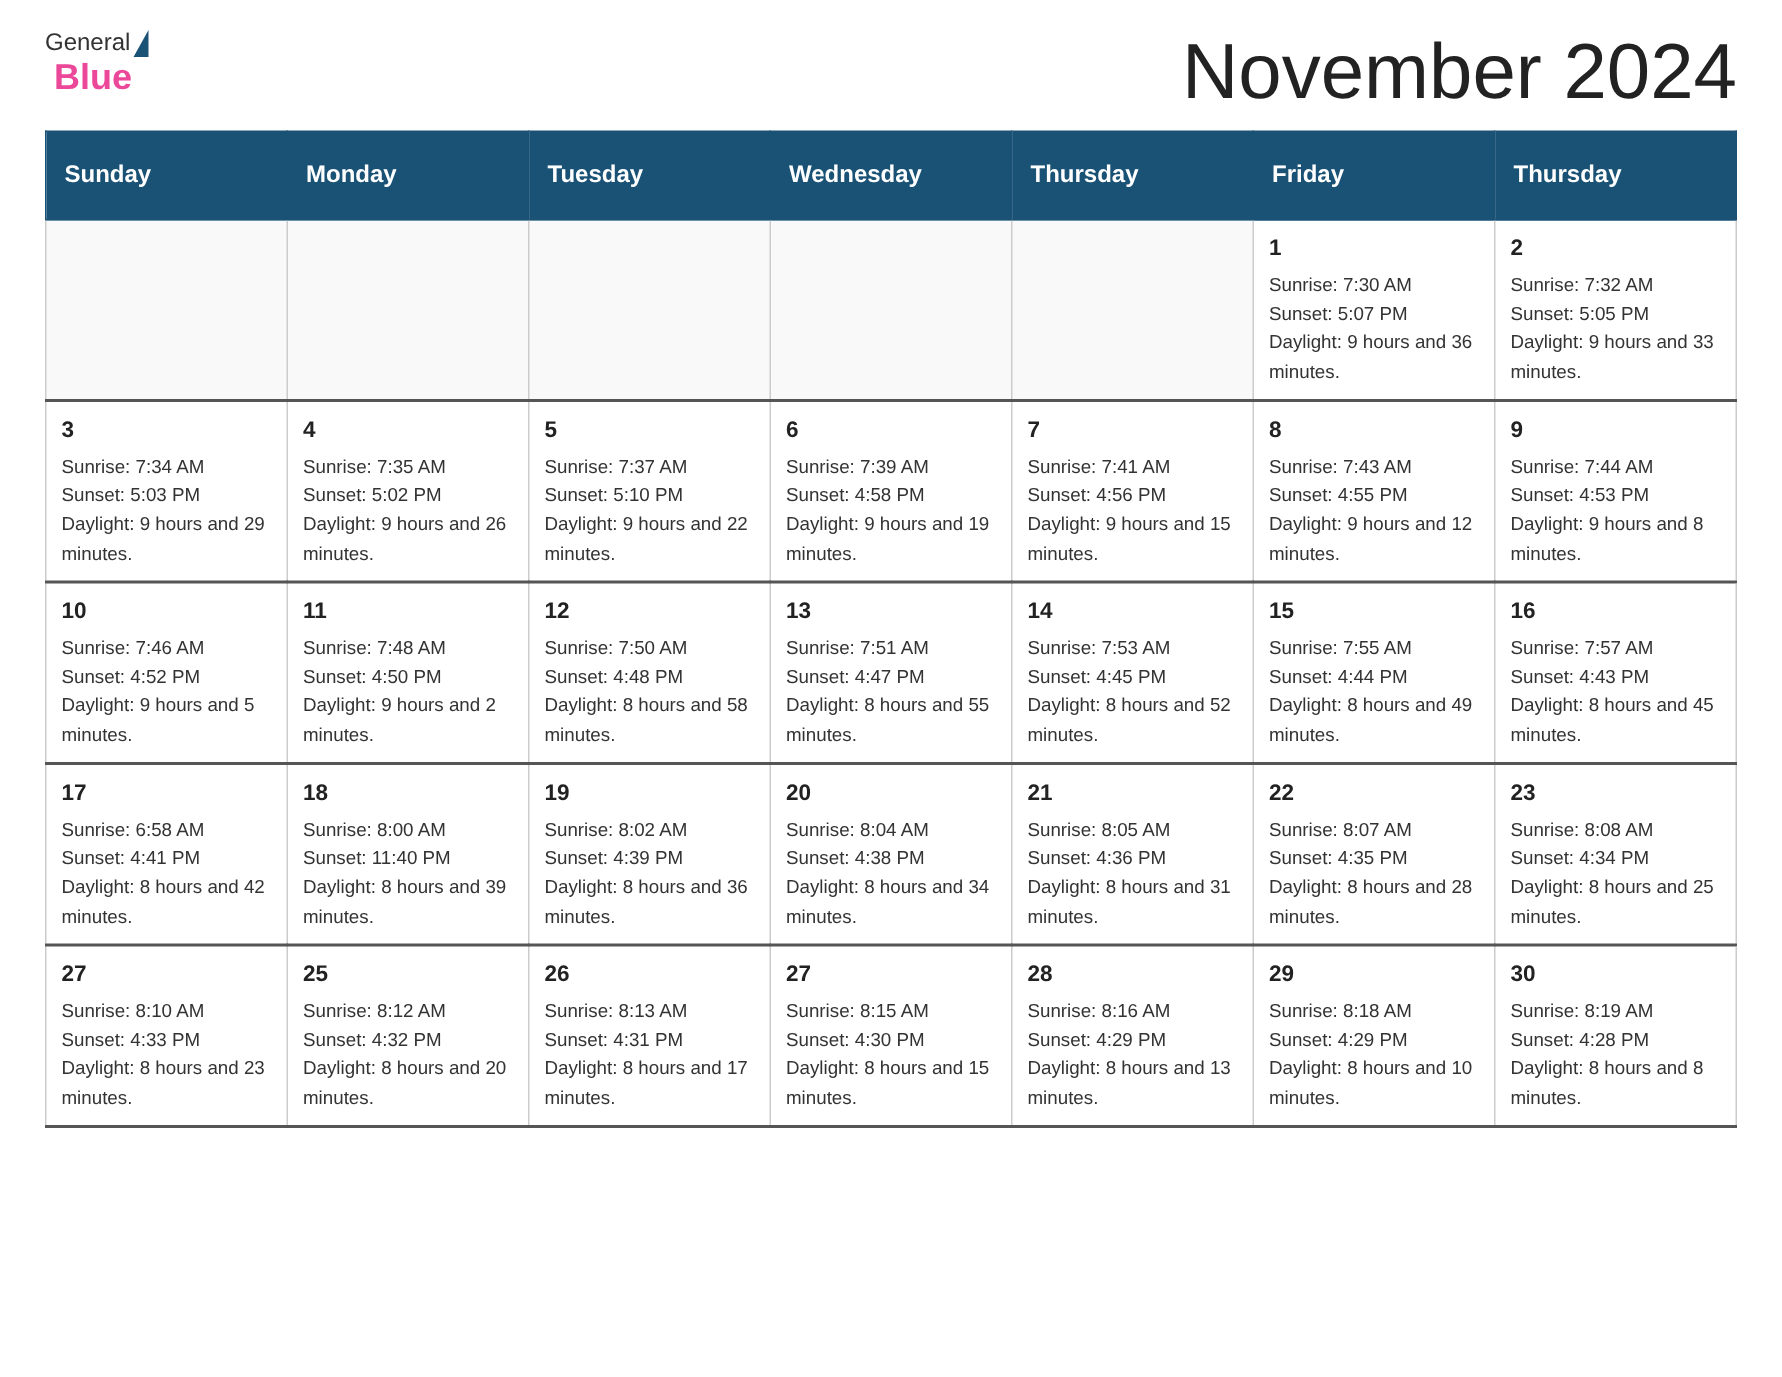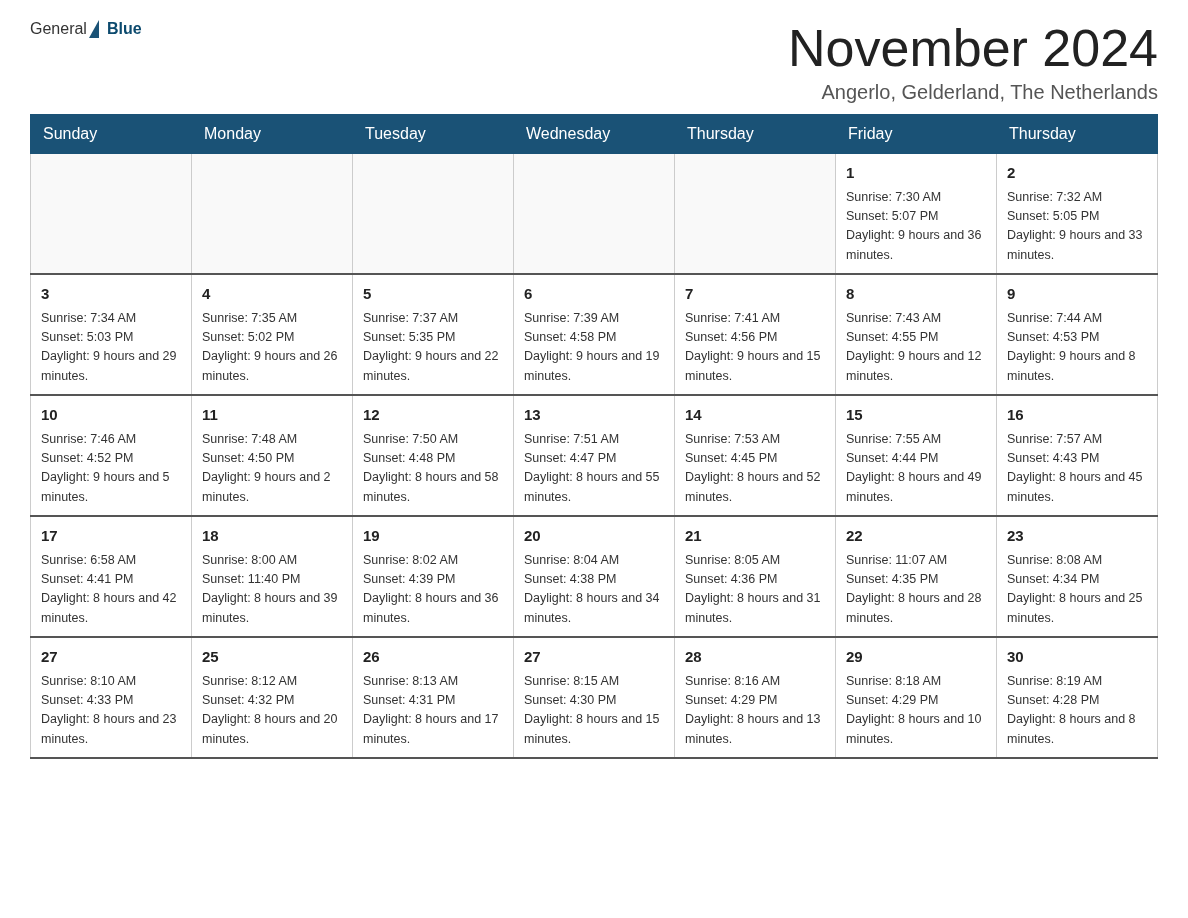--- a/index.html
+++ b/index.html
@@ -11,21 +11,21 @@
       min-height: 918px;
     }
     .header {
       display: flex;
       justify-content: space-between;
       align-items: flex-start;
       margin-bottom: 10px;
     }
     .logo {
       display: flex;
-      flex-direction: row;
+      flex-direction: column;
       align-items: flex-start;
     }
     .logo-general { color: #333; }
     .logo-triangle {
       width: 0; height: 0;
       border-left: 10px solid transparent;
       border-bottom: 18px solid #1a5276;
       margin: 0 2px;
       display: inline-block;
     }
@@ -48,22 +48,22 @@
       width: 100%;
       border-collapse: collapse;
       margin-top: 10px;
     }
     .calendar thead tr {
       background-color: #1a5276;
     }
     .calendar thead th {
       color: #fff;
       font-size: 16px;
-      font-weight: normal;
-      padding: 10px 12px;
+      font-weight: bold;
+      padding: 20px 12px;
       text-align: left;
       border: 1px solid #1a5276;
     }
     .calendar tbody td {
       vertical-align: top;
       padding: 8px 10px;
       border: 1px solid #ccc;
       width: 14.28%;
       font-size: 13px;
       color: #333;
@@ -85,43 +85,42 @@
       line-height: 1.55;
     }
     .empty-cell {
       background: #f9f9f9;
     }
     .logo-row {
       display: flex;
       align-items: center;
     }
     .logo-sub {
-      font-size: 16px;
+      font-size: 24px;
       font-weight: bold;
-      color: #0c4a6e;
+      color: #ec4899;
       margin-left: 2px;
       margin-top: 37px;
     }
   </style>
 </head>
 <body>
 
 <div class="header">
   <div class="logo">
     <div class="logo-row">
       <span class="logo-general">General</span>
       <span class="logo-triangle"></span>
     </div>
     <div style="margin-left:4px;">
       <span class="logo-sub">Blue</span>
     </div>
   </div>
   <div class="title-area">
     <div class="month-title">November 2024</div>
-    <div class="location">Angerlo, Gelderland, The Netherlands</div>
   </div>
 </div>
 
 <table class="calendar">
   <thead>
     <tr>
     <th>Sunday</th>
         <th>Monday</th>
         <th>Tuesday</th>
         <th>Wednesday</th>
@@ -163,21 +162,21 @@
         <td>
           <span class="day-number">4</span>
           <div class="day-info">Sunrise: 7:35 AM
 Sunset: 5:02 PM
 Daylight: 9 hours
 and 26 minutes.</div>
         </td>
         <td>
           <span class="day-number">5</span>
           <div class="day-info">Sunrise: 7:37 AM
-Sunset: 5:35 PM
+Sunset: 5:10 PM
 Daylight: 9 hours
 and 22 minutes.</div>
         </td>
         <td>
           <span class="day-number">6</span>
           <div class="day-info">Sunrise: 7:39 AM
 Sunset: 4:58 PM
 Daylight: 9 hours
 and 19 minutes.</div>
         </td>
@@ -285,21 +284,21 @@
         </td>
         <td>
           <span class="day-number">21</span>
           <div class="day-info">Sunrise: 8:05 AM
 Sunset: 4:36 PM
 Daylight: 8 hours
 and 31 minutes.</div>
         </td>
         <td>
           <span class="day-number">22</span>
-          <div class="day-info">Sunrise: 11:07 AM
+          <div class="day-info">Sunrise: 8:07 AM
 Sunset: 4:35 PM
 Daylight: 8 hours
 and 28 minutes.</div>
         </td>
         <td>
           <span class="day-number">23</span>
           <div class="day-info">Sunrise: 8:08 AM
 Sunset: 4:34 PM
 Daylight: 8 hours
 and 25 minutes.</div>

